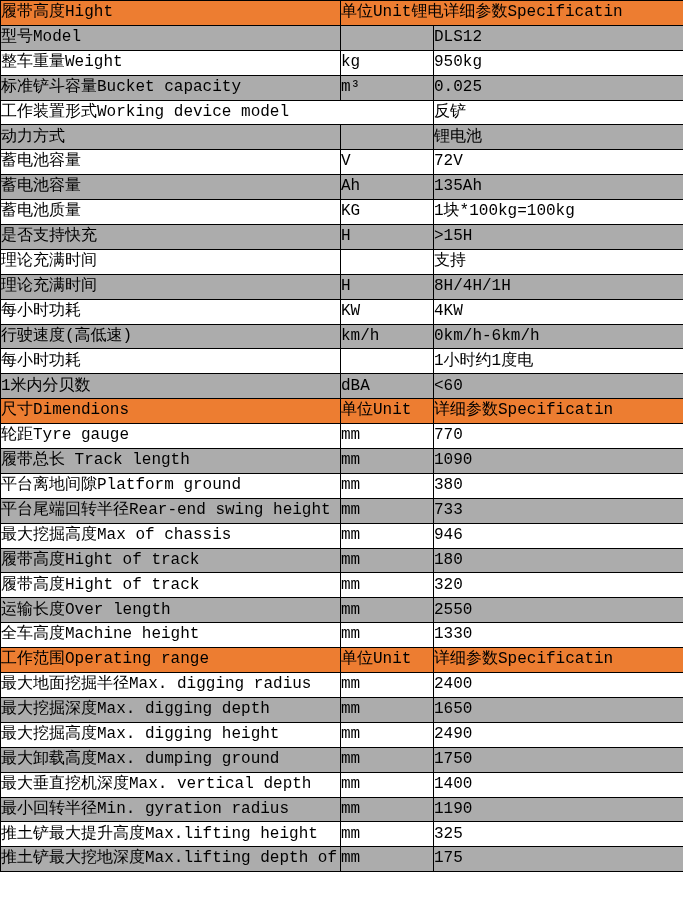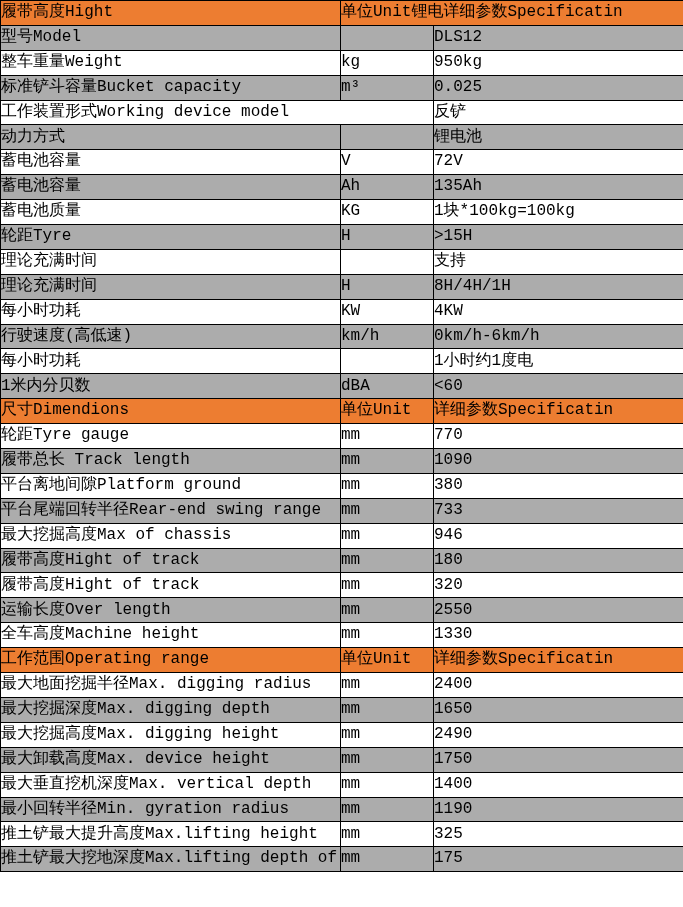--- a/index.html
+++ b/index.html
@@ -97,21 +97,21 @@
     <td class="col-name">蓄电池容量</td>
     <td class="col-unit">Ah</td>
     <td class="col-value">135Ah</td>
   </tr>
         <tr class="plain">
     <td class="col-name">蓄电池质量</td>
     <td class="col-unit">KG</td>
     <td class="col-value">1块*100kg=100kg</td>
   </tr>
         <tr class="alt">
-    <td class="col-name">轮距Tyre</td>
+    <td class="col-name">是否支持快充</td>
     <td class="col-unit">H</td>
     <td class="col-value">&gt;15H</td>
   </tr>
         <tr class="plain">
     <td class="col-name">理论充满时间</td>
     <td class="col-unit"></td>
     <td class="col-value">支持</td>
   </tr>
         <tr class="alt">
     <td class="col-name">理论充满时间</td>
@@ -152,21 +152,21 @@
     <td class="col-name">履带总长 Track length</td>
     <td class="col-unit">mm</td>
     <td class="col-value">1090</td>
   </tr>
         <tr class="plain">
     <td class="col-name">平台离地间隙Platform ground</td>
     <td class="col-unit">mm</td>
     <td class="col-value">380</td>
   </tr>
         <tr class="alt">
-    <td class="col-name">平台尾端回转半径Rear-end swing range</td>
+    <td class="col-name">平台尾端回转半径Rear-end swing height</td>
     <td class="col-unit">mm</td>
     <td class="col-value">733</td>
   </tr>
         <tr class="plain">
     <td class="col-name">最大挖掘高度Max of chassis</td>
     <td class="col-unit">mm</td>
     <td class="col-value">946</td>
   </tr>
         <tr class="alt">
     <td class="col-name">履带高度Hight of track</td>
@@ -202,21 +202,21 @@
     <td class="col-name">最大挖掘深度Max. digging depth</td>
     <td class="col-unit">mm</td>
     <td class="col-value">1650</td>
   </tr>
         <tr class="plain">
     <td class="col-name">最大挖掘高度Max. digging height</td>
     <td class="col-unit">mm</td>
     <td class="col-value">2490</td>
   </tr>
         <tr class="alt">
-    <td class="col-name">最大卸载高度Max. device height</td>
+    <td class="col-name">最大卸载高度Max. dumping ground</td>
     <td class="col-unit">mm</td>
     <td class="col-value">1750</td>
   </tr>
         <tr class="plain">
     <td class="col-name">最大垂直挖机深度Max. vertical depth</td>
     <td class="col-unit">mm</td>
     <td class="col-value">1400</td>
   </tr>
         <tr class="alt">
     <td class="col-name">最小回转半径Min. gyration radius</td>

